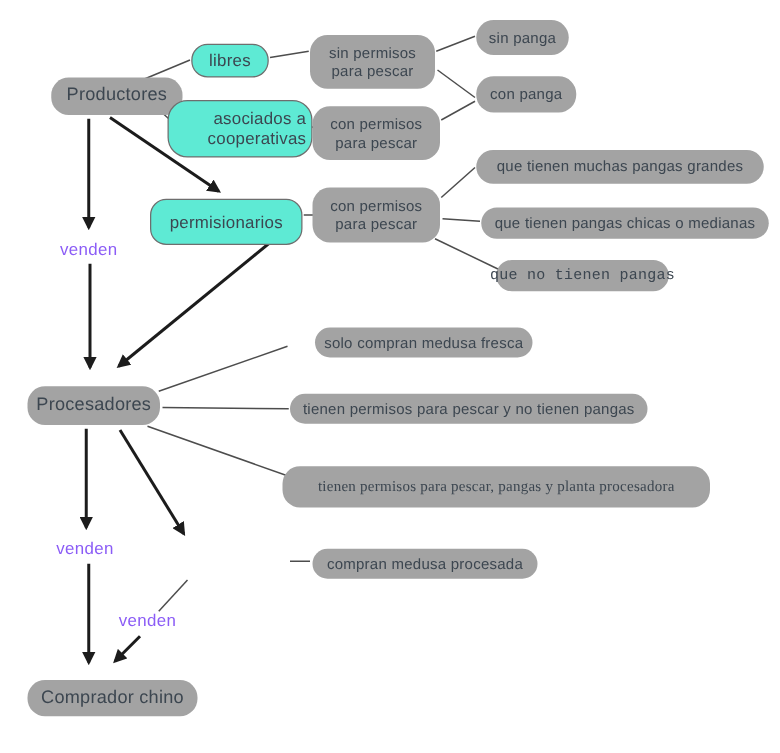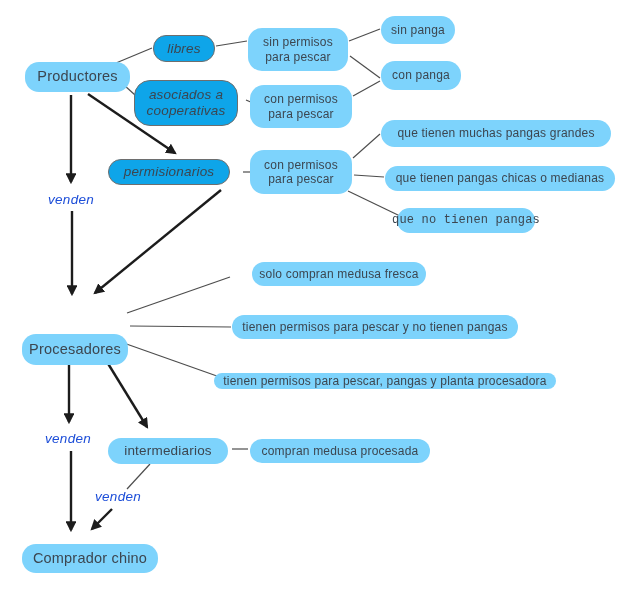--- a/index.html
+++ b/index.html
@@ -26,35 +26,33 @@
     align-items: center;
     justify-content: center;
     text-align: center;
     color: #3c4650;
     letter-spacing: 0.2px;
     line-height: 1.18;
     box-sizing: border-box;
     white-space: normal;
   }
   .bubble {
-    background: #7dd3fc;
+    background: #a3a3a3;
     border-radius: 14px;
   }
   .outline {
-    background: #0ea5e9;
+    background: #5eead4;
     border: 1.5px solid #6e6e6e;
     border-radius: 13px;
-    font-style: italic;
   }
   .lbl {
     position: absolute;
-    color: #1d4ed8;
+    color: #8b5cf6;
     font-size: 13.5px;
     letter-spacing: 0.3px;
-    font-style: italic;
   }
   .f-big   { font-size: 14.5px; }
   .f-mid   { font-size: 13.5px; }
   .f-small { font-size: 12px; }
 </style>
 </head>
 <body>
 
 <div class="canvas">
 
@@ -89,33 +87,32 @@
       <line x1="88" y1="94" x2="175" y2="153" marker-end="url(#arrow)"></line>
       <line x1="72" y1="211" x2="72" y2="294" marker-end="url(#arrow)"></line>
       <line x1="221" y1="190" x2="95" y2="293" marker-end="url(#arrow)"></line>
       <line x1="69" y1="343" x2="69" y2="422" marker-end="url(#arrow)"></line>
       <line x1="96" y1="344" x2="147" y2="427" marker-end="url(#arrow)"></line>
       <line x1="71" y1="451" x2="71" y2="530" marker-end="url(#arrow)"></line>
       <line x1="112" y1="509" x2="92" y2="529" marker-end="url(#arrow)"></line>
     </g>
   </svg>
 
-  <div class="node bubble f-big" style="left:25px; top:62px; width:105px; height:30px;">Productores</div>
+  <div class="node bubble f-big" style="left:41px; top:62px; width:105px; height:30px;">Productores</div>
 
-  <div class="node bubble f-big" style="left:22px; top:309px; width:106px; height:31px;margin-top:25px;">Procesadores</div>
+  <div class="node bubble f-big" style="left:22px; top:309px; width:106px; height:31px;">Procesadores</div>
 
-  <div class="node bubble f-mid" style="left:108px; top:438px; width:120px; height:26px;">intermediarios</div>
 
   <div class="node bubble f-big" style="left:22px; top:544px; width:136px; height:29px;">Comprador chino</div>
 
   <div class="node outline f-mid" style="left:153px; top:35px; width:62px; height:27px;">libres</div>
 
-  <div class="node outline f-mid" style="left:134px; top:80px; width:104px; height:46px; border-radius:16px; padding:18px;">asociados a cooperativas</div>
+  <div class="node outline f-mid" style="left:134px; top:80px; width:116px; height:46px; border-radius:16px; padding:4px;text-align:right;">asociados a cooperativas</div>
 
-  <div class="node outline f-mid" style="left:108px; top:159px; width:122px; height:26px;">permisionarios</div>
+  <div class="node outline f-mid" style="left:120px; top:159px; width:122px; height:37px;">permisionarios</div>
 
   <div class="node bubble f-small" style="left:248px; top:28px; width:100px; height:43px; padding:2px;">sin permisos para pescar</div>
 
   <div class="node bubble f-small" style="left:250px; top:85px; width:102px; height:43px; padding:2px;">con permisos para pescar</div>
 
   <div class="node bubble f-small" style="left:250px; top:150px; width:102px; height:44px; padding:2px;">con permisos para pescar</div>
 
   <div class="node bubble f-small" style="left:381px; top:16px; width:74px; height:28px;">sin panga</div>
 
   <div class="node bubble f-small" style="left:381px; top:61px; width:80px; height:29px;">con panga</div>
@@ -123,21 +120,21 @@
   <div class="node bubble f-small" style="left:381px; top:120px; width:230px; height:27px; white-space:nowrap;">que tienen muchas pangas grandes</div>
 
   <div class="node bubble f-small" style="left:385px; top:166px; width:230px; height:25px; white-space:nowrap;">que tienen pangas chicas o medianas</div>
 
   <div class="node bubble f-small" style="left:397px; top:208px; width:138px; height:25px; white-space:nowrap;font-family:Liberation Mono, monospace;">que no tienen pangas</div>
 
   <div class="node bubble f-small" style="left:228px; top:262px; width:174px; height:24px; white-space:nowrap;margin-left:24px;">solo compran medusa fresca</div>
 
   <div class="node bubble f-small" style="left:232px; top:315px; width:286px; height:24px; white-space:nowrap;">tienen permisos para pescar y no tienen pangas</div>
 
-  <div class="node bubble f-small" style="left:214px; top:373px; width:342px; height:16px; white-space:nowrap;">tienen permisos para pescar, pangas y planta procesadora</div>
+  <div class="node bubble f-small" style="left:226px; top:373px; width:342px; height:33px; white-space:nowrap;font-family:Liberation Serif, serif;">tienen permisos para pescar, pangas y planta procesadora</div>
 
   <div class="node bubble f-small" style="left:250px; top:439px; width:180px; height:24px; white-space:nowrap;">compran medusa procesada</div>
 
   <span class="lbl" style="left:48px; top:192px;">venden</span>
 
   <span class="lbl" style="left:45px; top:431px;">venden</span>
 
   <span class="lbl" style="left:95px; top:489px;">venden</span>
 
 </div>

